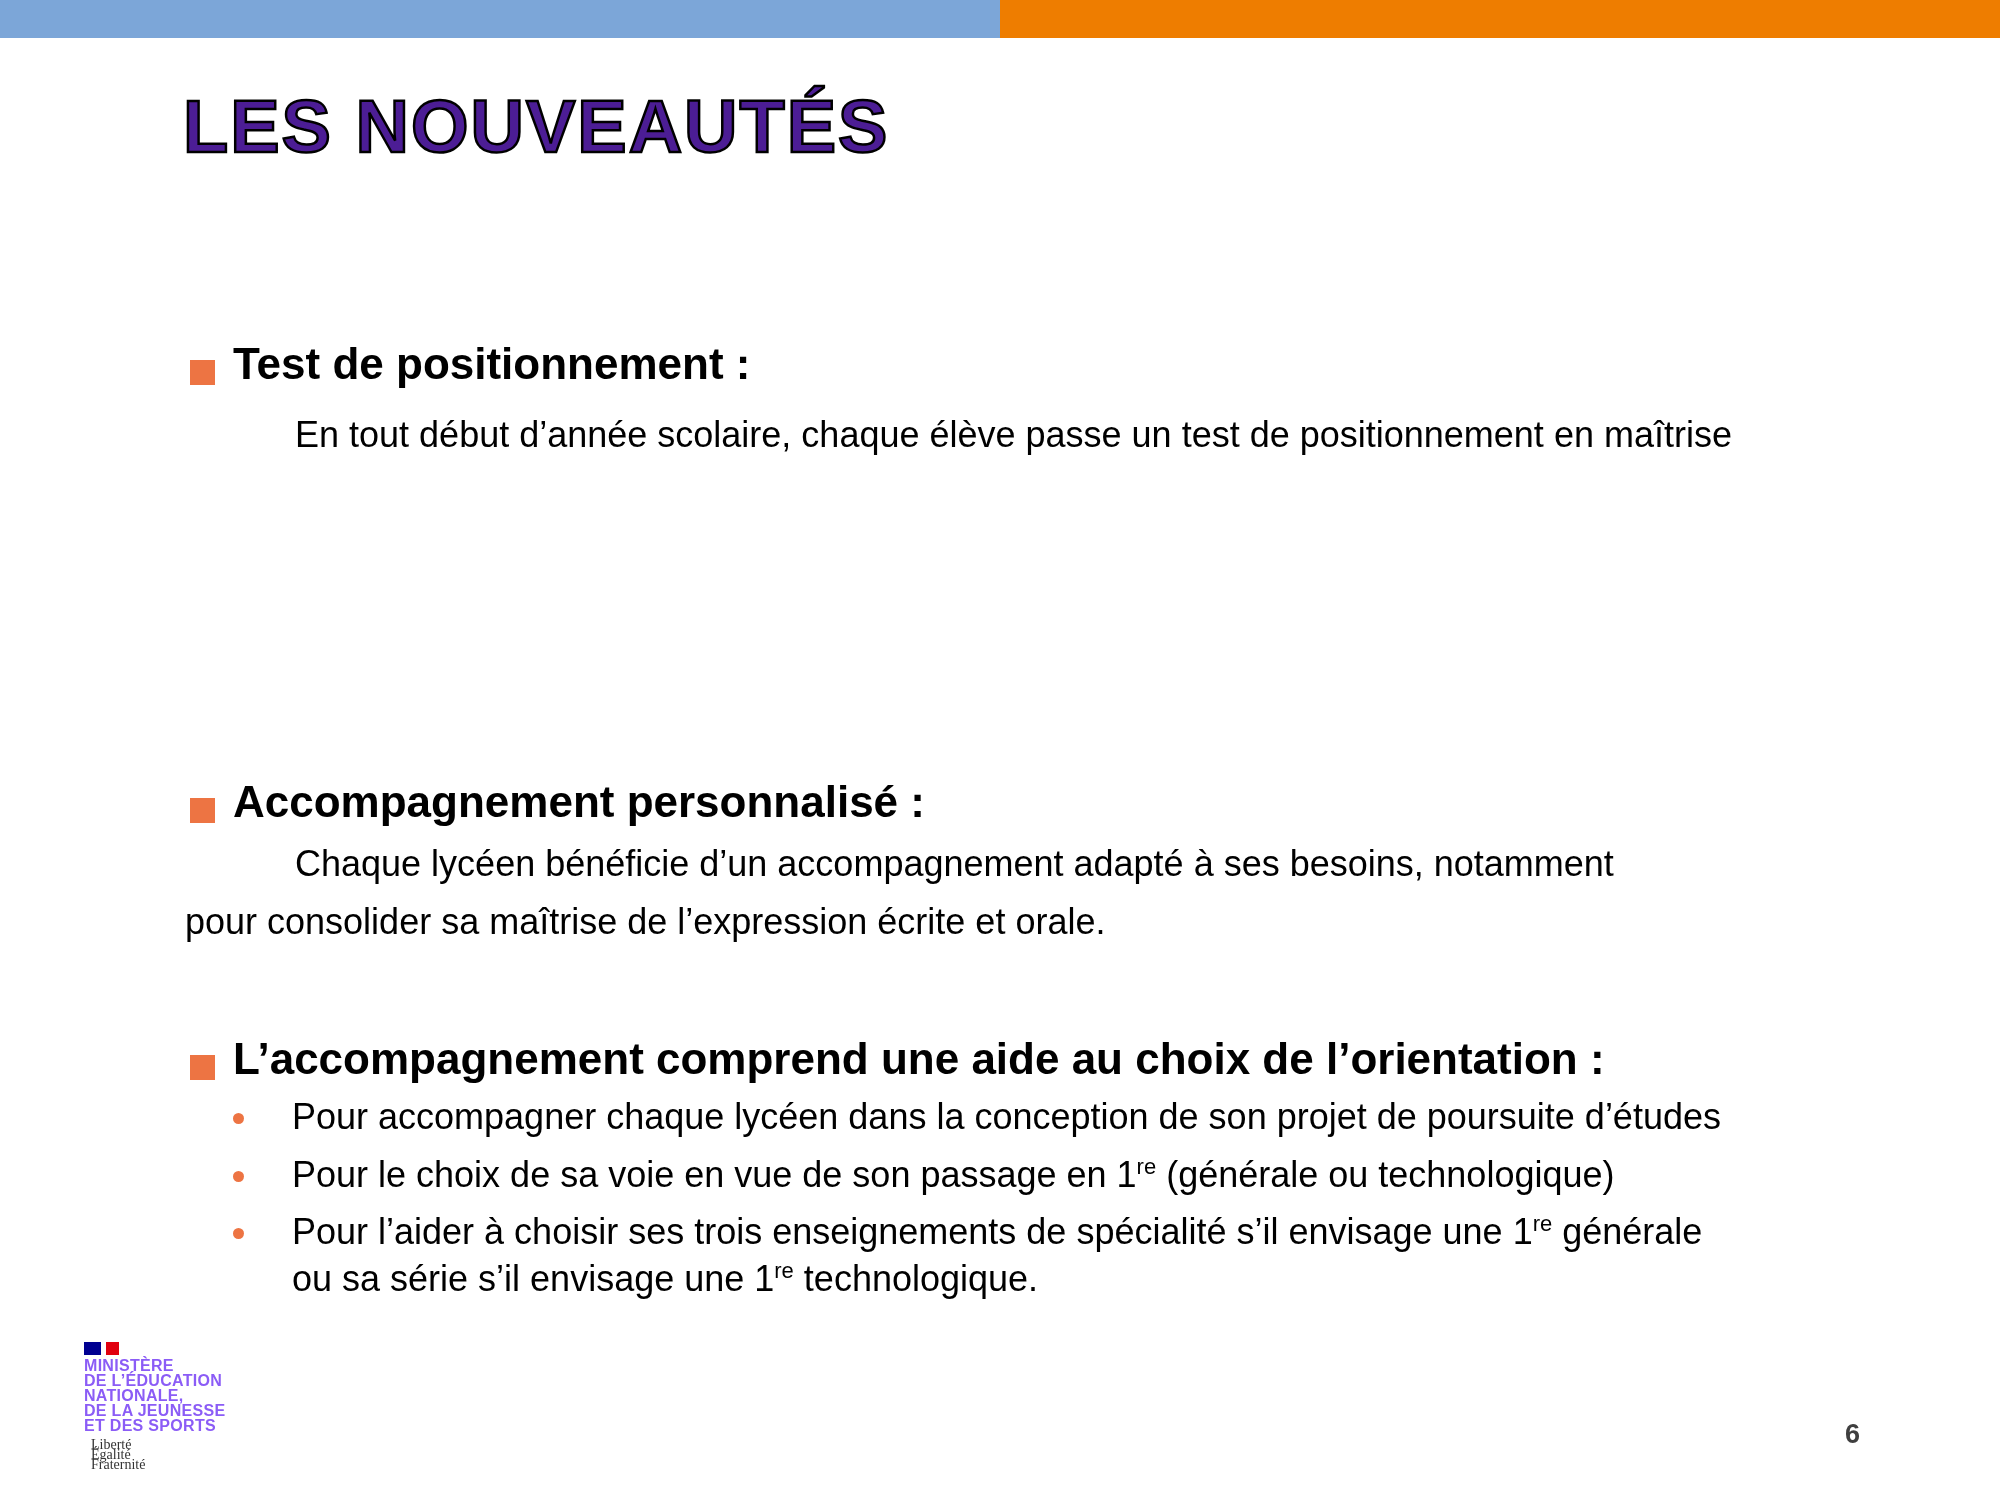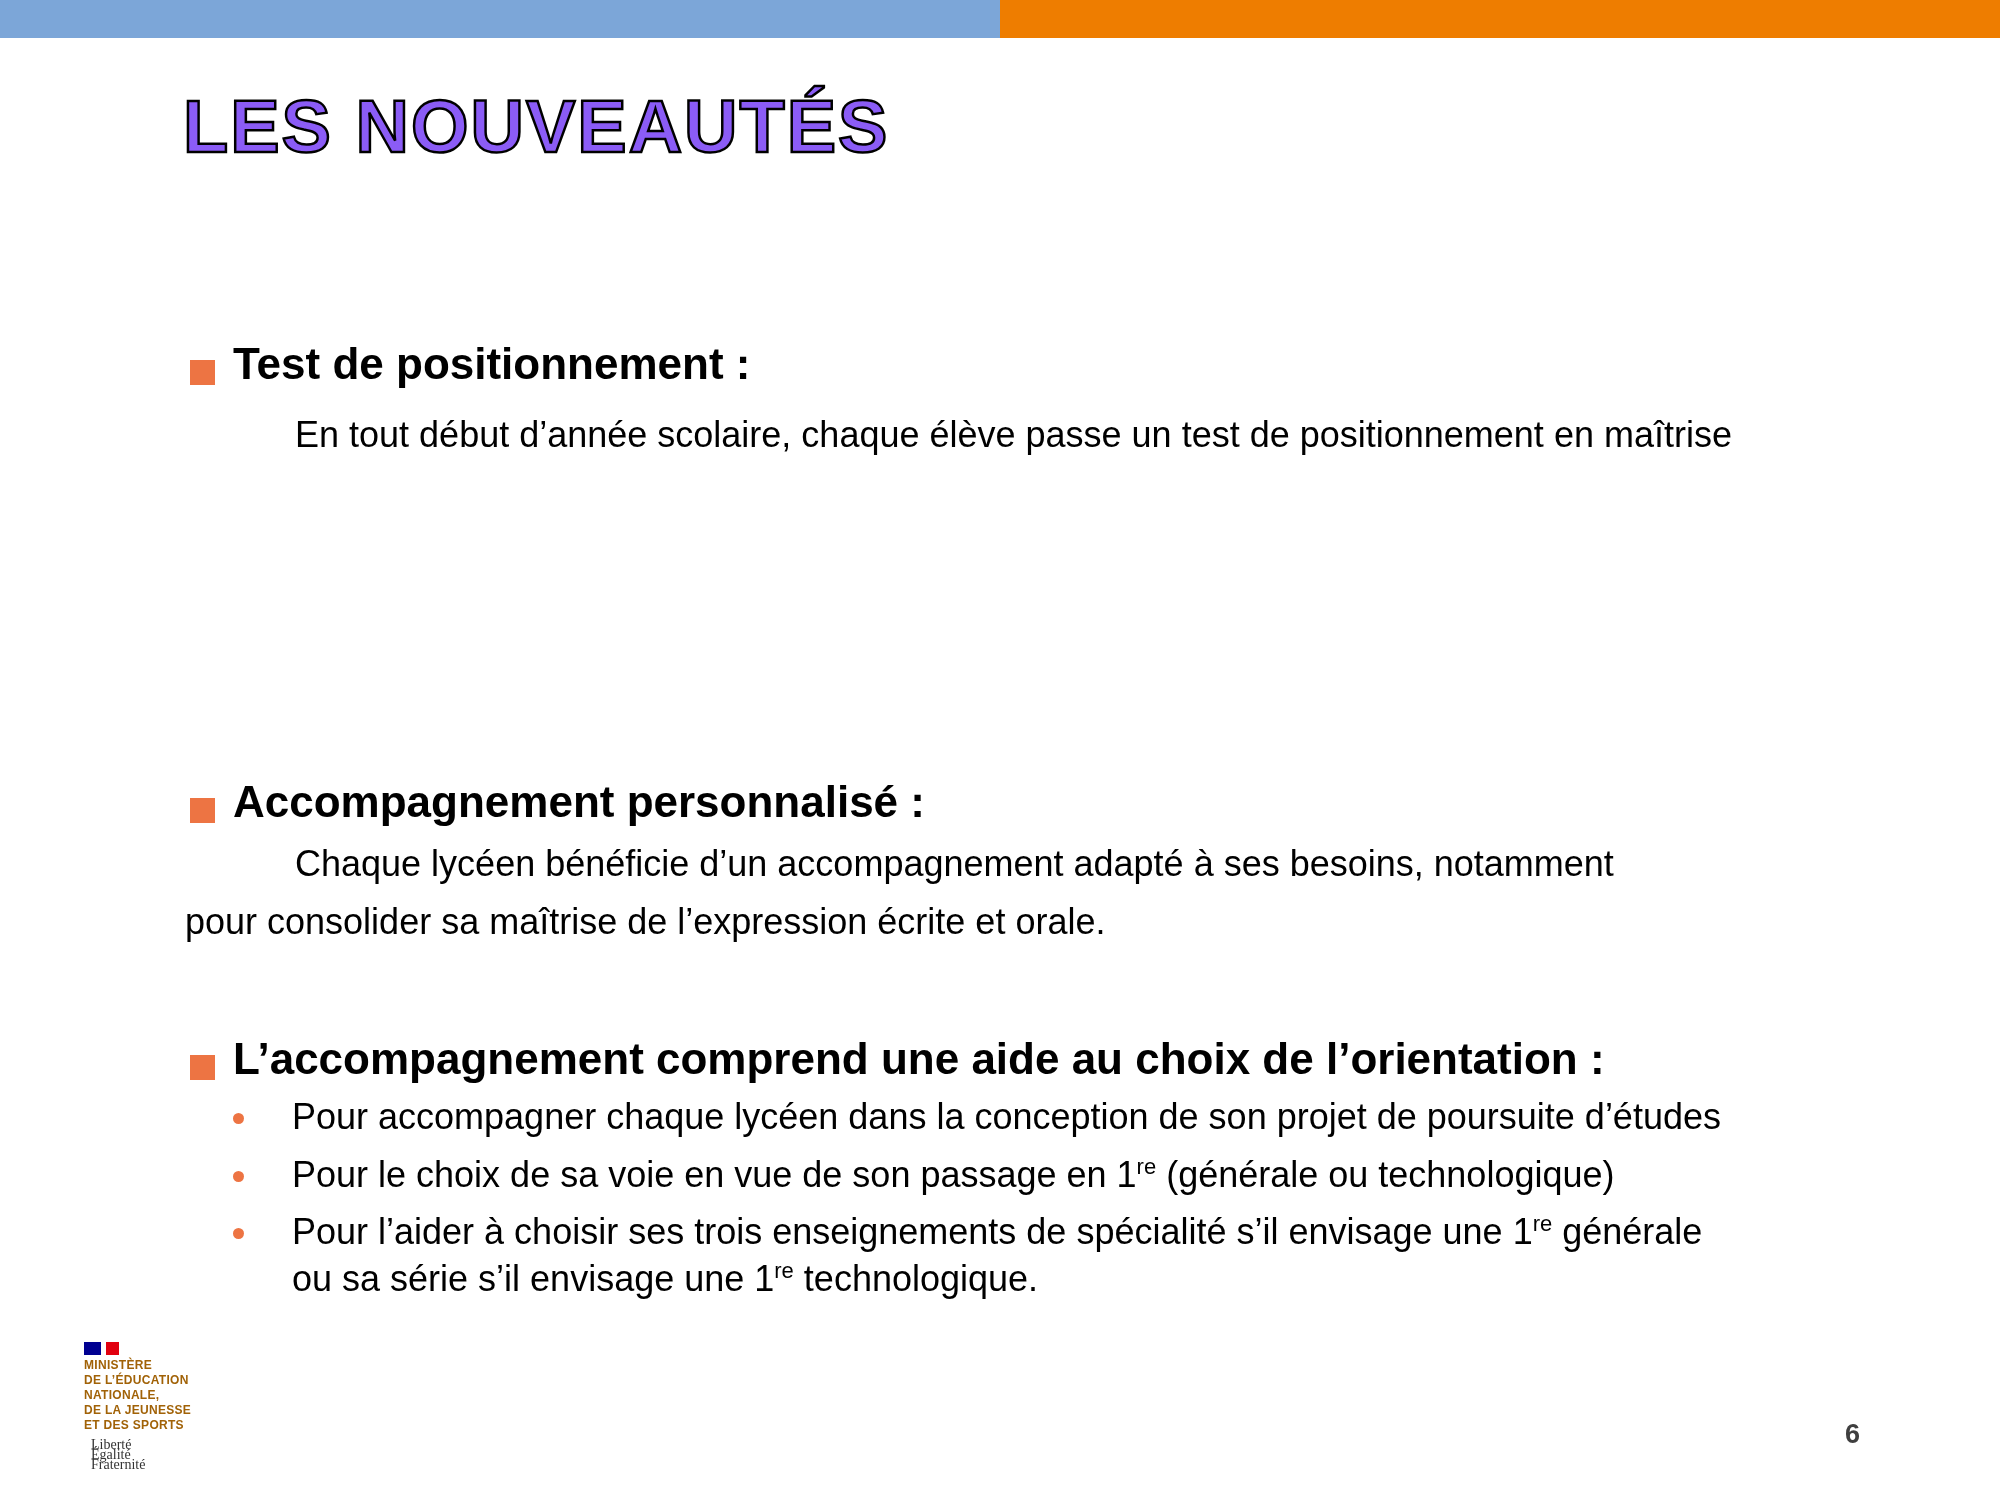--- a/index.html
+++ b/index.html
@@ -14,21 +14,21 @@
 
   
   .topbar { position: absolute; top: 0; height: 38px; }
   .topbar.blue   { left: 0;      width: 1000px; background: #7CA6D8; }
   .topbar.orange { left: 1000px; width: 1000px; background: #EE7D00; }
 
   
   .slide-title {
     position: absolute; left: 183px; top: 84px;
     font-size: 74px; font-weight: bold; letter-spacing: 2px;
-    color: #8b5cf6; -webkit-text-stroke: 2.5px #000;
+    color: #4c1d95; -webkit-text-stroke: 2.5px #000;
     white-space: nowrap;
   }
 
   
   .section-heading {
     position: absolute; left: 233px;
     font-size: 44px; font-weight: bold; line-height: 48px;
     white-space: nowrap;
   }
   .heading-s1 { top: 340px; }
@@ -76,22 +76,22 @@
   }
 
   
   .ministry { position: absolute; left: 84px; top: 1342px; }
   .flag { display: flex; width: 38px; height: 13px; }
   .flag .b { width: 17px; background: #000091; }
   .flag .w { width: 5px;  background: #ffffff; }
   .flag .r { width: 13px; background: #E1000F; }
   .ministry-lines { margin-top: 3px; }
   .ministry-lines div {
-    font-size: 12px; font-weight: bold; line-height: 15px;
-    letter-spacing: 0.3px; color: #a16207; white-space: nowrap;
+    font-size: 16px; font-weight: bold; line-height: 15px;
+    letter-spacing: 0.3px; color: #8b5cf6; white-space: nowrap;
   }
   .motto { margin-top: 7px; }
   .motto div {
     font-family: "Liberation Serif", serif; 
     font-size: 14px; line-height: 10px; color: #333; white-space: nowrap; margin-left: 7px;
   }
 
   
   .page-number {
     position: absolute; left: 1845px; top: 1419px;

